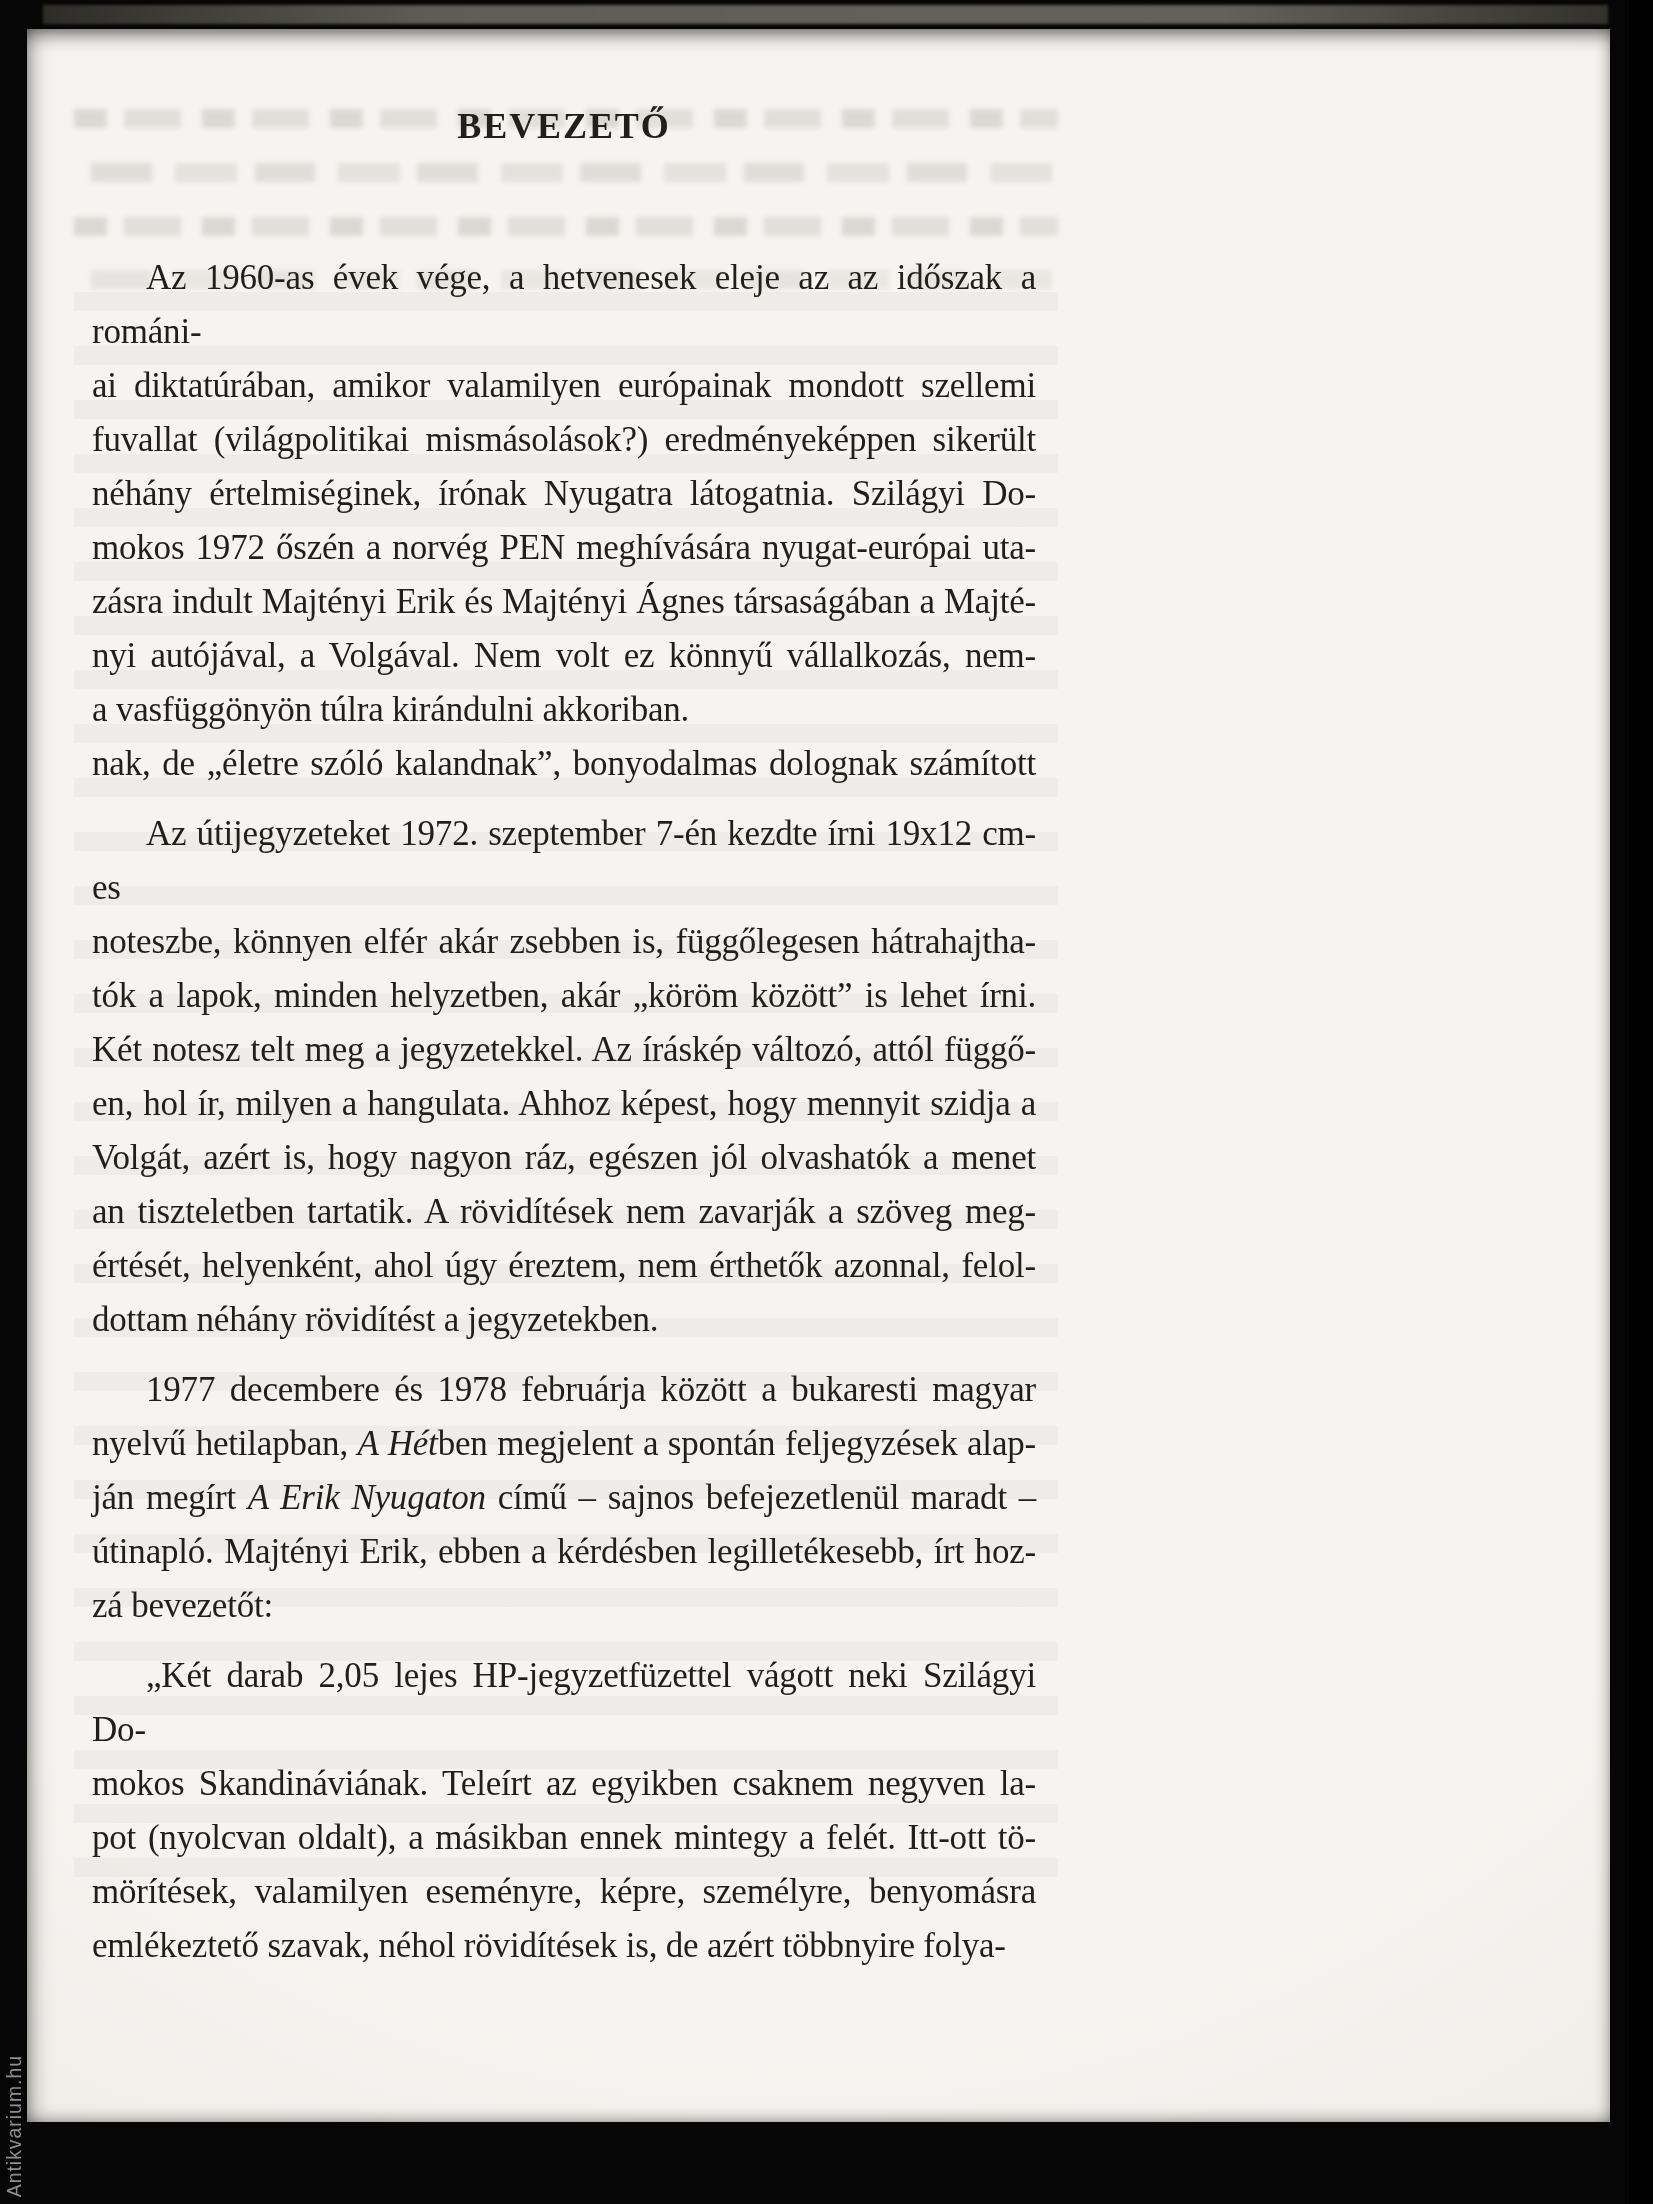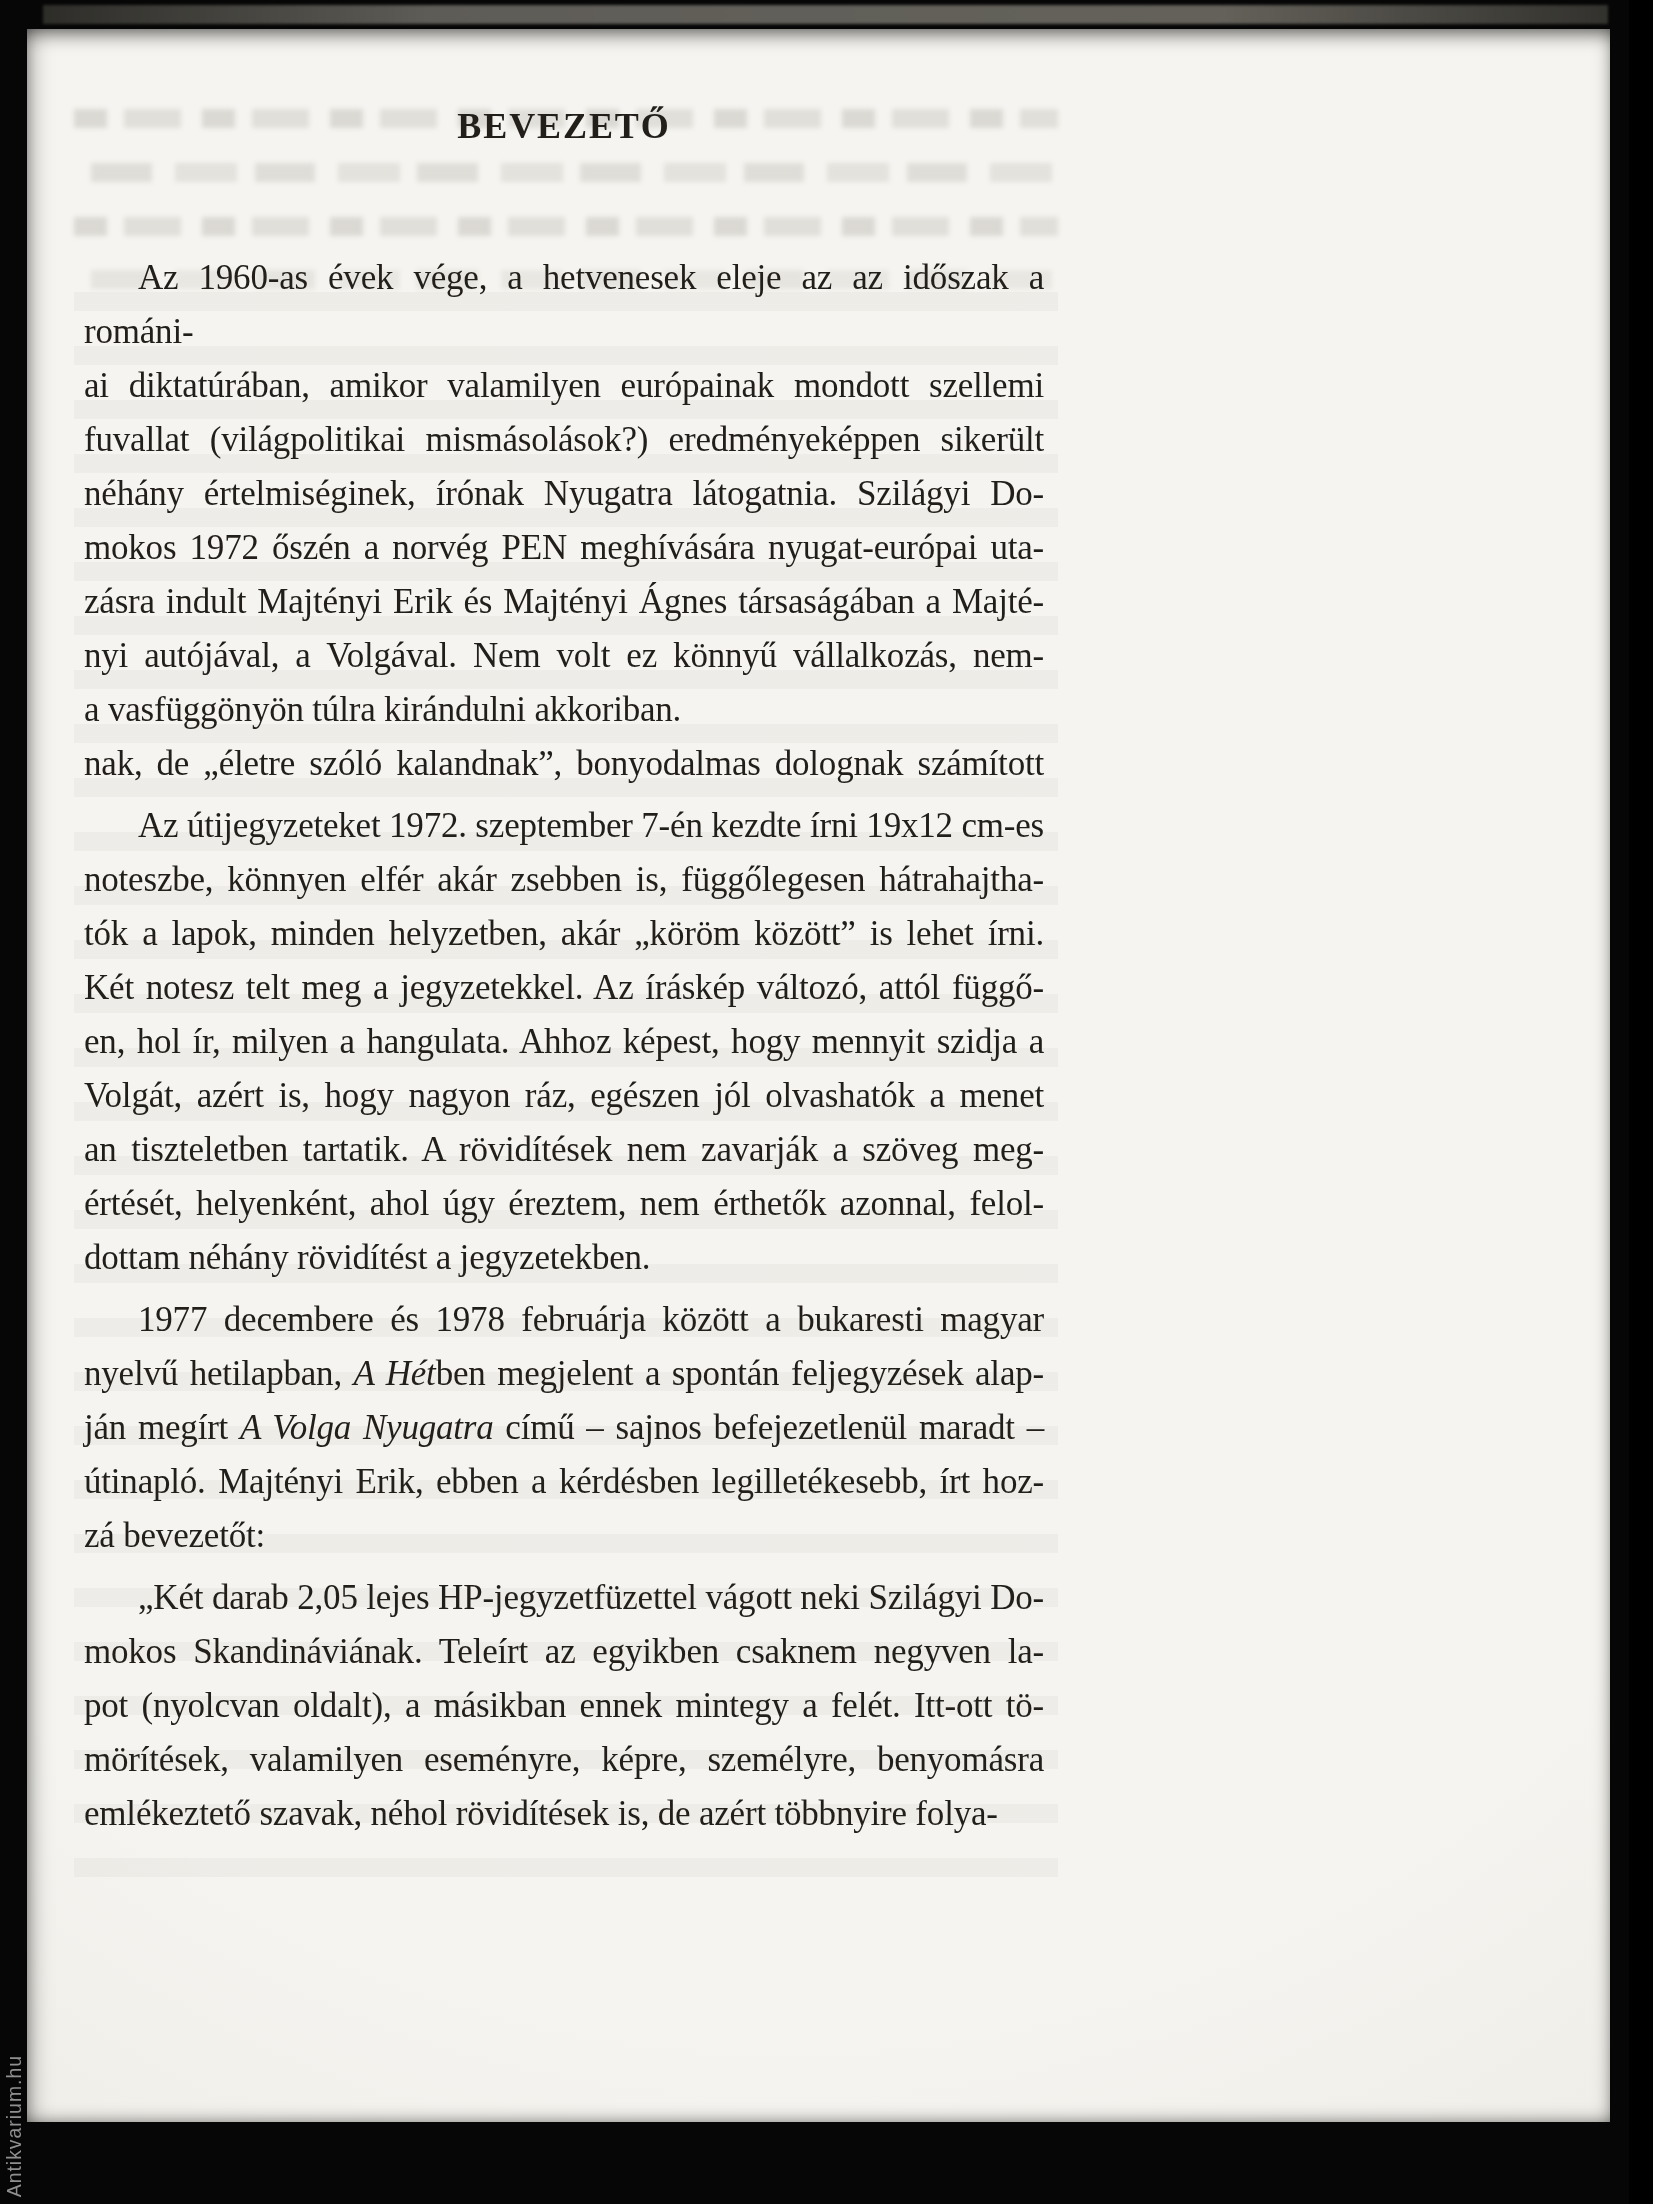--- a/index.html
+++ b/index.html
@@ -48,21 +48,21 @@
   }
   .title {
     font-size: 36px;
     line-height: 43px;
     font-weight: bold;
     letter-spacing: 1.9px;
     text-align: center;
     margin: 0 0 103px 0;
   }
   .para {
-    margin: 8px;
+    margin: 16px;
     font-size: 35px;
     line-height: 54px;
     letter-spacing: -0.2px;
   }
   .line {
     display: block;
     text-align: justify;
     text-align-last: justify;
   }
   .line.last {
@@ -139,21 +139,21 @@
             <span class="line"><span>Két notesz telt meg a jegyzetekkel. Az íráskép változó, attól függő-</span></span>
             <span class="line"><span>en, hol ír, milyen a hangulata. Ahhoz képest, hogy mennyit szidja a</span></span>
             <span class="line"><span>Volgát, azért is, hogy nagyon ráz, egészen jól olvashatók a menet</span></span>
             <span class="line"><span>an tiszteletben tartatik. A rövidítések nem zavarják a szöveg meg-</span></span>
             <span class="line"><span>értését, helyenként, ahol úgy éreztem, nem érthetők azonnal, felol-</span></span>
             <span class="line last"><span>dottam néhány rövidítést a jegyzetekben.</span></span>
           </p>
           <p class="para">
             <span class="line"><span>1977 decembere és 1978 februárja között a bukaresti magyar</span></span>
             <span class="line"><span>nyelvű hetilapban, </span><i>A Hét</i><span>ben megjelent a spontán feljegyzések alap-</span></span>
-            <span class="line"><span>ján megírt </span><i>A Volga Nyugatra</i><span> című – sajnos befejezetlenül maradt –</span></span>
+            <span class="line"><span>ján megírt </span><i>A Erik Nyugaton</i><span> című – sajnos befejezetlenül maradt –</span></span>
             <span class="line"><span>útinapló. Majtényi Erik, ebben a kérdésben legilletékesebb, írt hoz-</span></span>
             <span class="line last"><span>zá bevezetőt:</span></span>
           </p>
           <p class="para">
             <span class="line"><span>„Két darab 2,05 lejes HP-jegyzetfüzettel vágott neki Szilágyi Do-</span></span>
             <span class="line"><span>mokos Skandináviának. Teleírt az egyikben csaknem negyven la-</span></span>
             <span class="line"><span>pot (nyolcvan oldalt), a másikban ennek mintegy a felét. Itt-ott tö-</span></span>
             <span class="line"><span>mörítések, valamilyen eseményre, képre, személyre, benyomásra</span></span>
             <span class="line last"><span>emlékeztető szavak, néhol rövidítések is, de azért többnyire folya-</span></span>
           </p>

